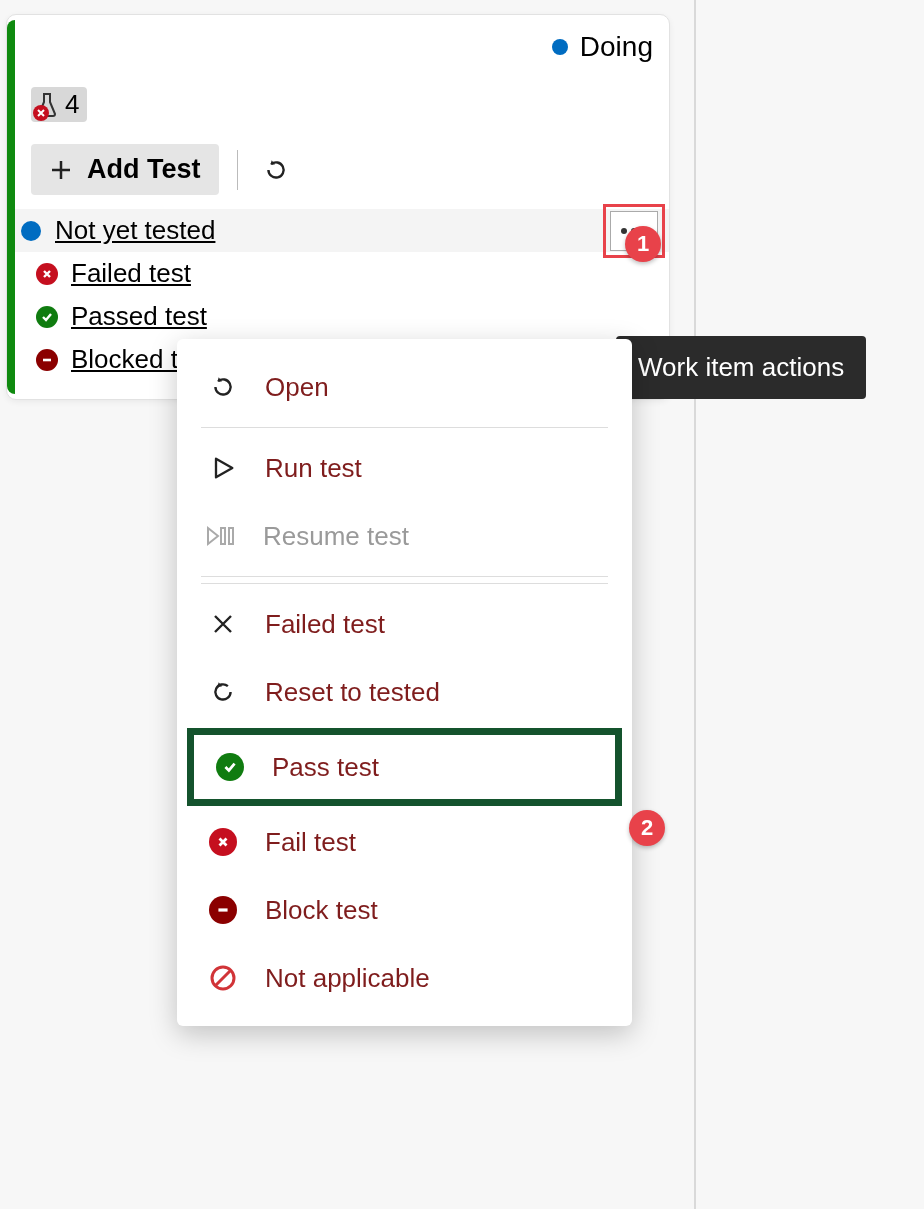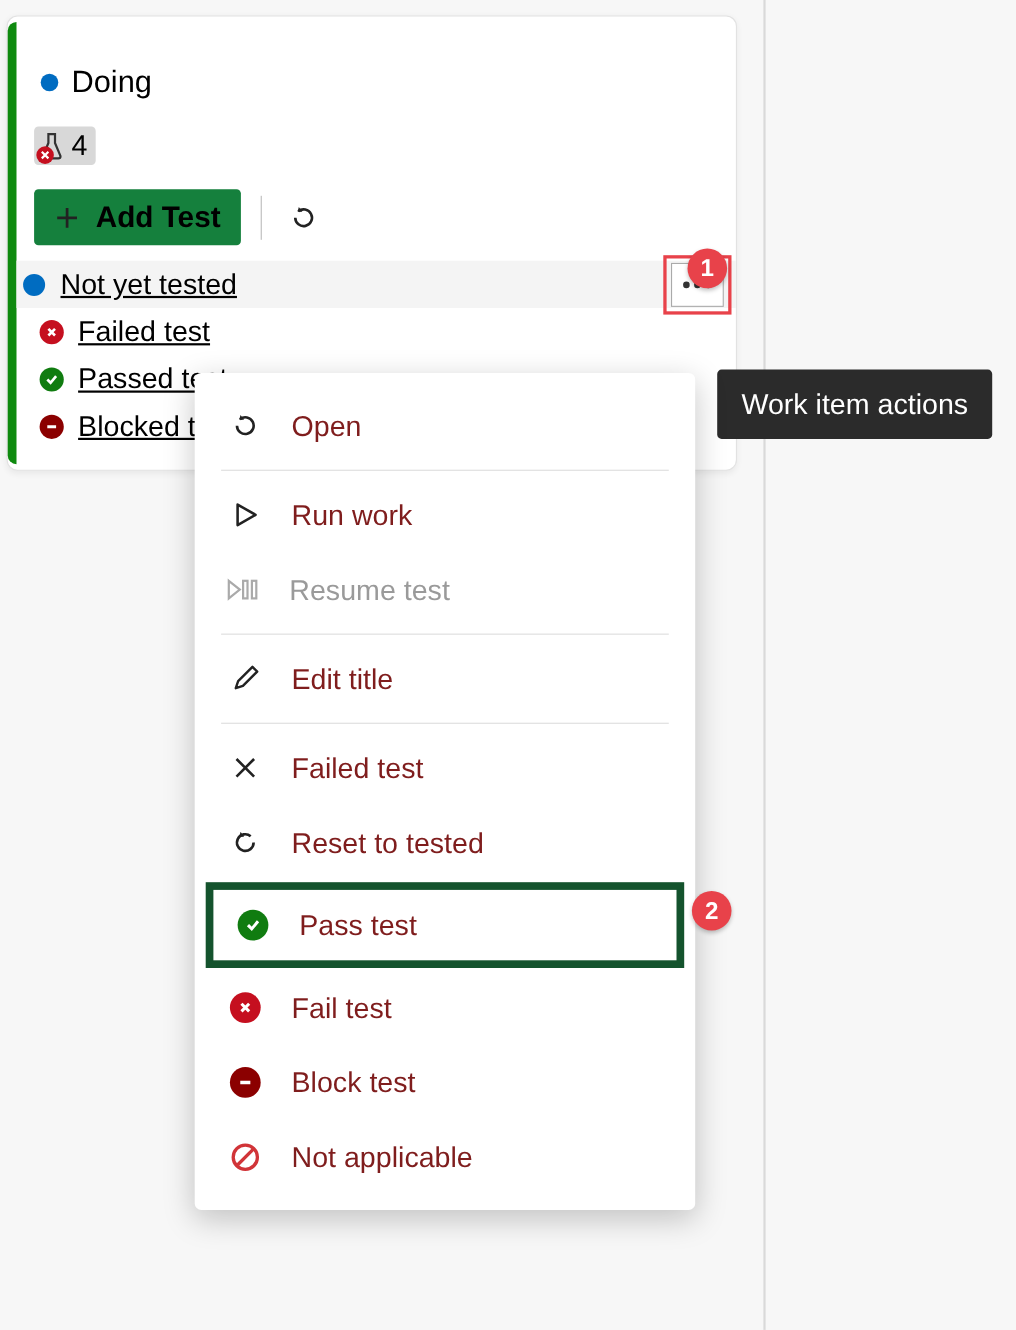--- a/index.html
+++ b/index.html
@@ -54,22 +54,22 @@
   .card-actions {
     margin-left: auto;
     width: 48px; height: 40px;
     display: flex; align-items: center; justify-content: center;
     background: #e7f1fb;
     border-radius: 4px;
   }
   .state-row {
     display: flex; align-items: center; gap: 12px;
     padding-left: 14px;
-    margin-top: 28px;
     font-size: 28px;
+    justify-content: flex-end;
   }
   .dot-blue {
     width: 16px; height: 16px; border-radius: 50%; background: #006cc1;
     display: inline-block;
   }
   .badge-row {
     margin-top: 24px;
     padding-left: 8px;
     display: flex; align-items: center; gap: 10px;
   }
@@ -85,21 +85,21 @@
     position: absolute; left: -2px; bottom: -2px;
     width: 16px; height: 16px; border-radius: 50%;
     background: #c50f1f; display:flex; align-items:center; justify-content:center;
   }
   .toolbar {
     display: flex; align-items: center;
     margin-top: 22px; padding-left: 8px; gap: 18px;
   }
   .add-test-btn {
     display: inline-flex; align-items: center; gap: 14px;
-    background: #15803d;
+    background: #e5e5e5;
     border-radius: 4px;
     padding: 10px 18px;
     font-size: 27px; font-weight: 600;
   }
   .tb-sep { width:1px; height:40px; background:#bbb; }
   .refresh-btn { width: 40px; height: 40px; display:flex; align-items:center; justify-content:center; }
 
   .test-list {
     margin-top: 14px;
     padding-left: 8px;
@@ -144,21 +144,21 @@
     color: #fff;
     display: flex; align-items: center; justify-content: center;
     font-size: 22px; font-weight: 600;
     box-shadow: 0 2px 4px rgba(0,0,0,0.25);
   }
   .callout.c1 { left: 625px; top: 226px; }
   .callout.c2 { left: 629px; top: 810px; }
 
   .tooltip {
     position: absolute;
-    left: 652px; top: 336px;
+    left: 616px; top: 336px;
     background: #2b2b2b;
     color: #fff;
     font-size: 26px;
     padding: 16px 22px;
     border-radius: 4px;
     white-space: nowrap;
     text-align: center;
   }
 
   .menu {
@@ -300,41 +300,33 @@
     </span>
     <span>Open</span>
   </div>
   <div class="menu-sep"></div>
   <div class="menu-item">
     <span class="mi-icon">
       <svg width="28" height="28" viewBox="0 0 24 24">
           <path d="M6 4 l14 8 l-14 8 z" fill="none" stroke="#222" stroke-width="2" stroke-linejoin="round"></path>
         </svg>
     </span>
-    <span>Run work</span>
+    <span>Run test</span>
   </div>
   <div class="menu-item disabled">
     <span class="mi-icon">
       <svg width="30" height="24" viewBox="0 0 30 24">
           <path d="M2 4 l10 8 l-10 8 z" fill="none" stroke="#aaa" stroke-width="2"></path>
           <rect x="15" y="4" width="4" height="16" fill="none" stroke="#aaa" stroke-width="2"></rect>
           <rect x="23" y="4" width="4" height="16" fill="none" stroke="#aaa" stroke-width="2"></rect>
         </svg>
     </span>
     <span>Resume test</span>
   </div>
   <div class="menu-sep"></div>
-  <div class="menu-item">
-    <span class="mi-icon">
-      <svg width="26" height="26" viewBox="0 0 24 24">
-          <path d="M4 20 l2 -6 l12 -12 l4 4 l-12 12 z" fill="none" stroke="#222" stroke-width="2" stroke-linejoin="round"></path>
-        </svg>
-    </span>
-    <span>Edit title</span>
-  </div>
   <div class="menu-sep"></div>
   <div class="menu-item">
     <span class="mi-icon">
       <svg width="24" height="24" viewBox="0 0 24 24">
           <path d="M4 4 L20 20 M20 4 L4 20" stroke="#222" stroke-width="2.4"></path>
         </svg>
     </span>
     <span>Failed test</span>
   </div>
   <div class="menu-item">

